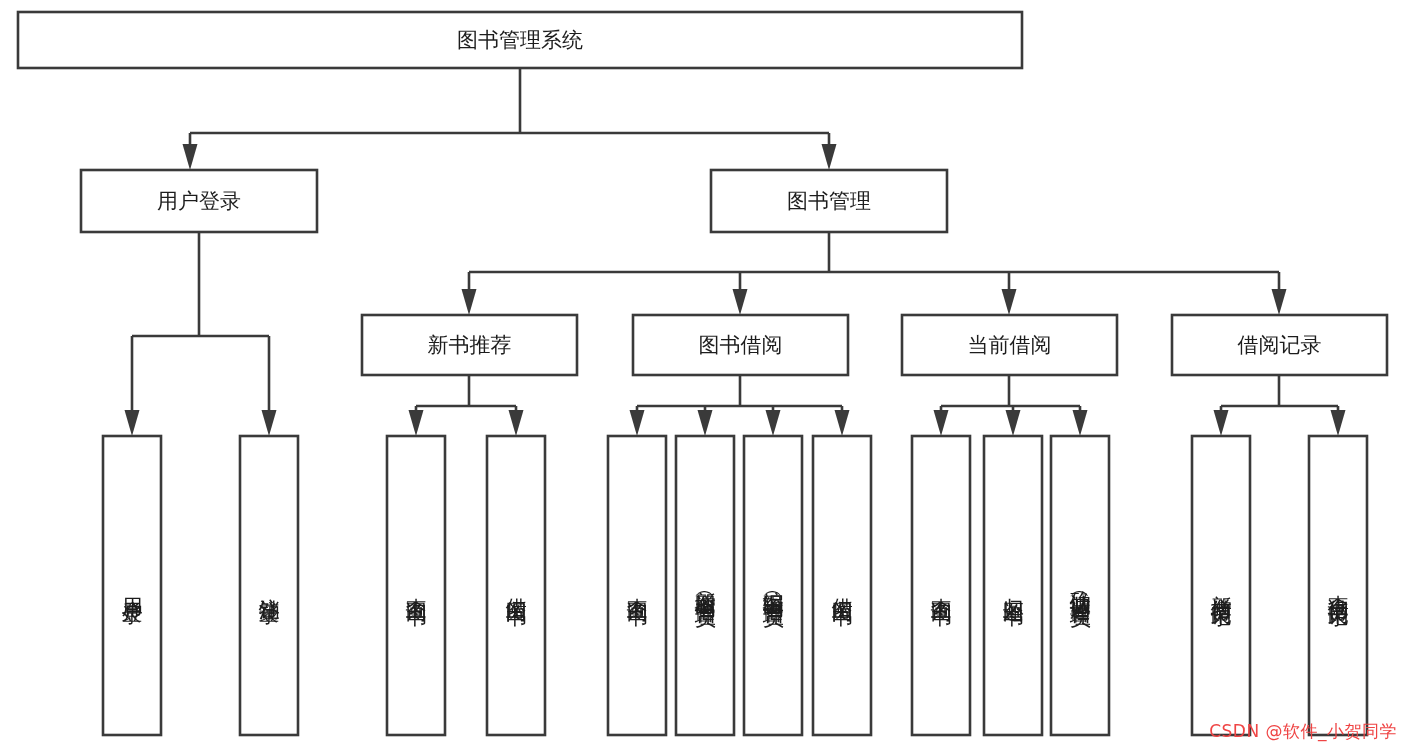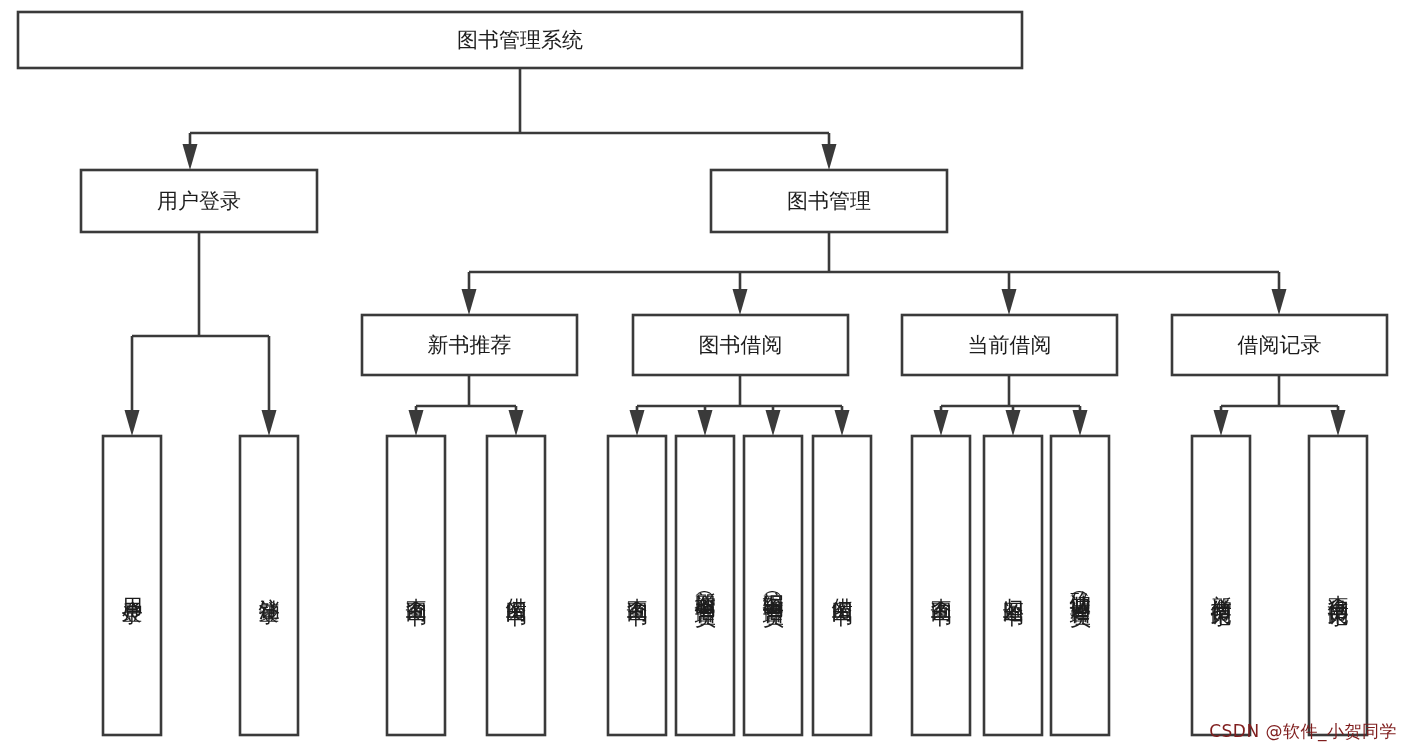--- a/index.html
+++ b/index.html
@@ -62,21 +62,21 @@
     color: #1d1d1d;
     white-space: nowrap;
     pointer-events: none;
   }
   .watermark {
     position: absolute;
     right: 8px;
     bottom: 4px;
     font-family: "DejaVu Sans", "Liberation Sans", sans-serif;
     font-size: 17px;
-    color: #7f1d1d;
+    color: #ef4444;
     letter-spacing: 0.5px;
     white-space: nowrap;
   }
 </style>
 </head>
 <body>
 
 <div id="diagram-root">
 
   <svg id="tree-svg" viewBox="0 0 1405 747" xmlns="http://www.w3.org/2000/svg">

